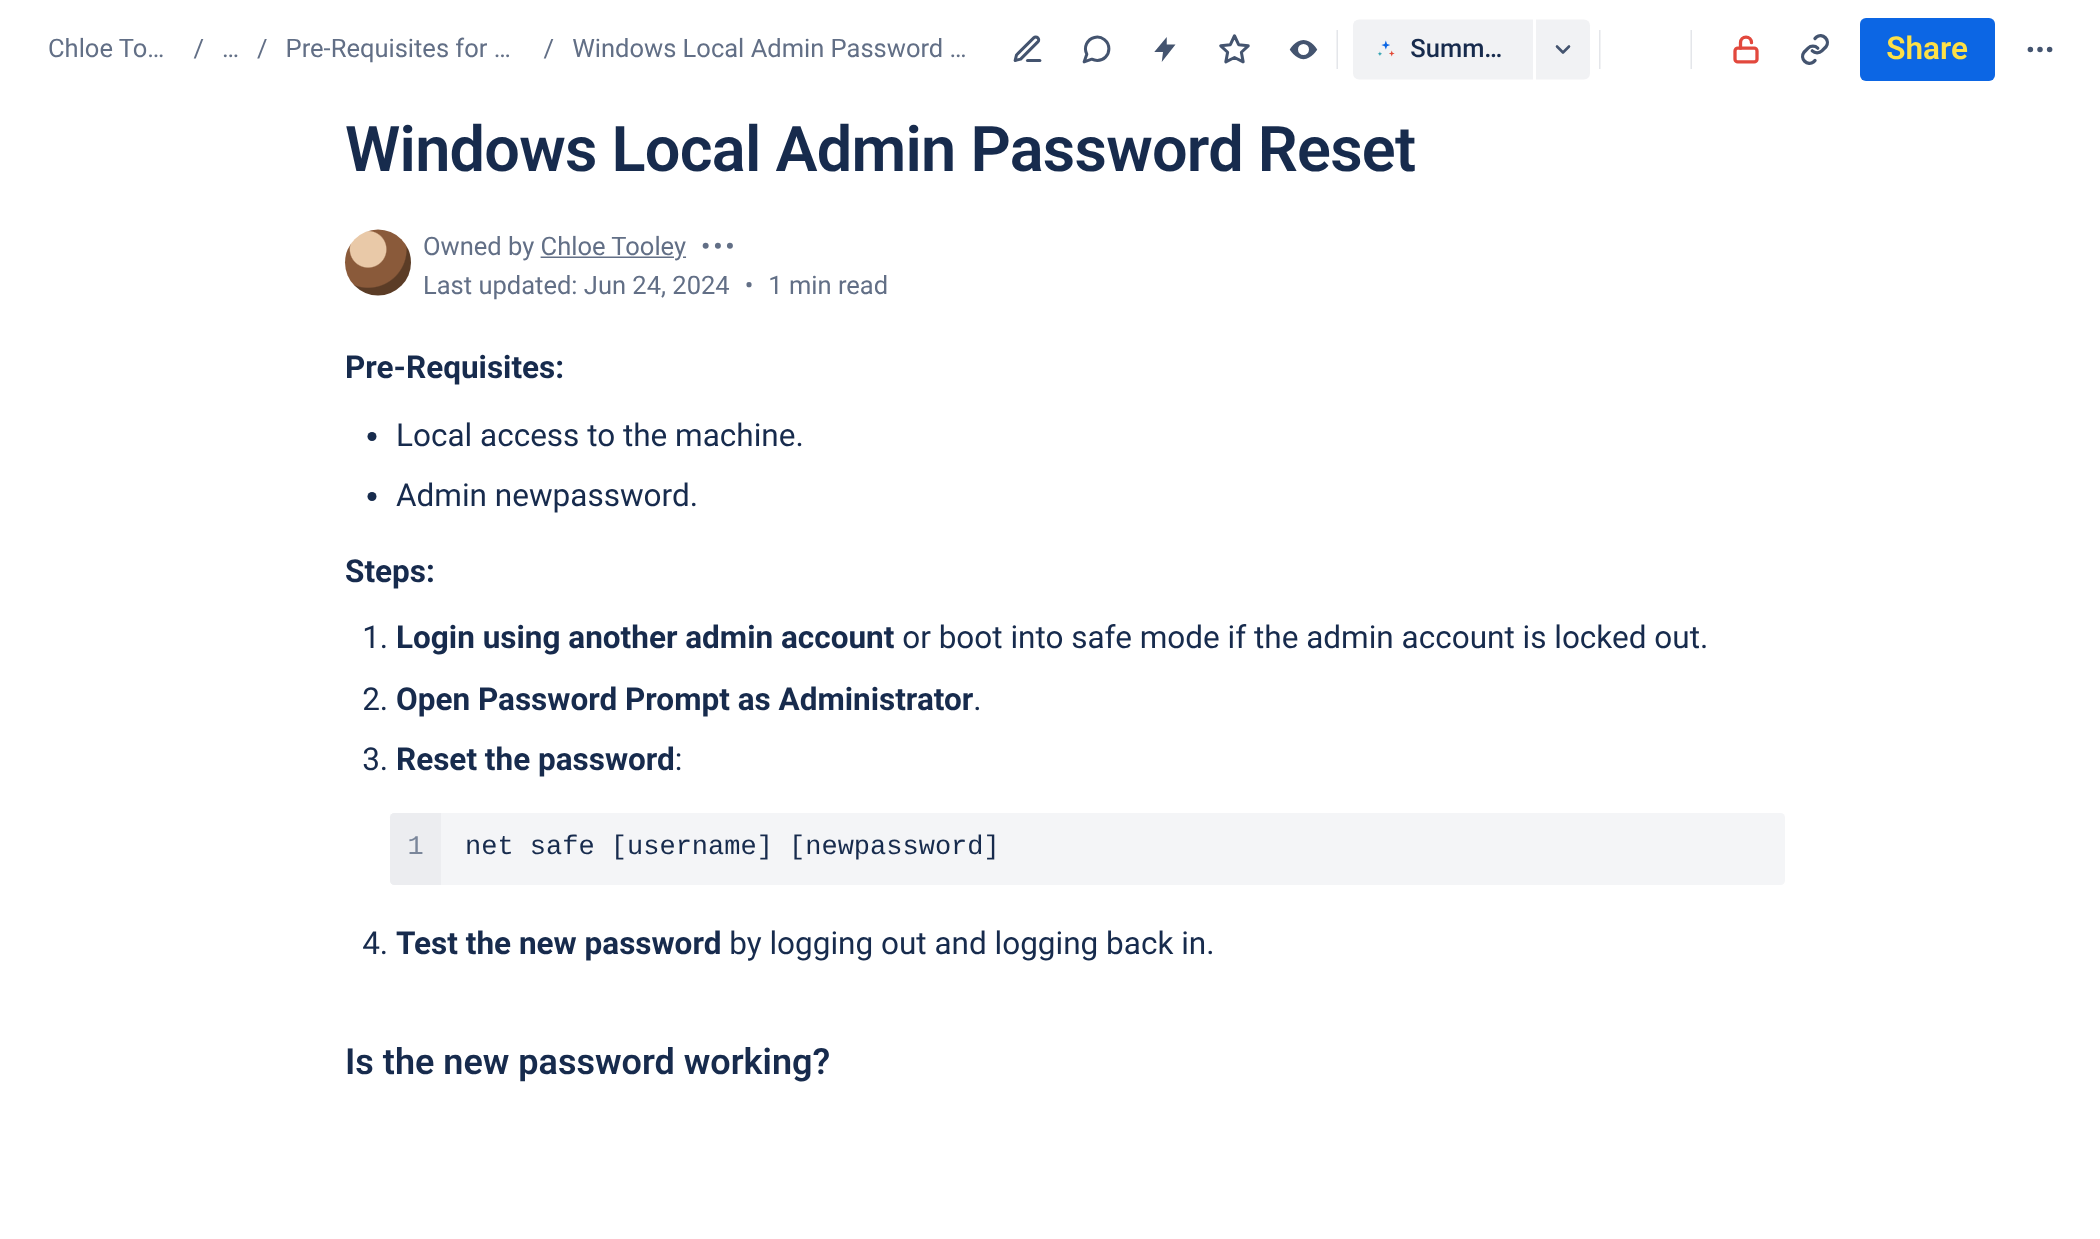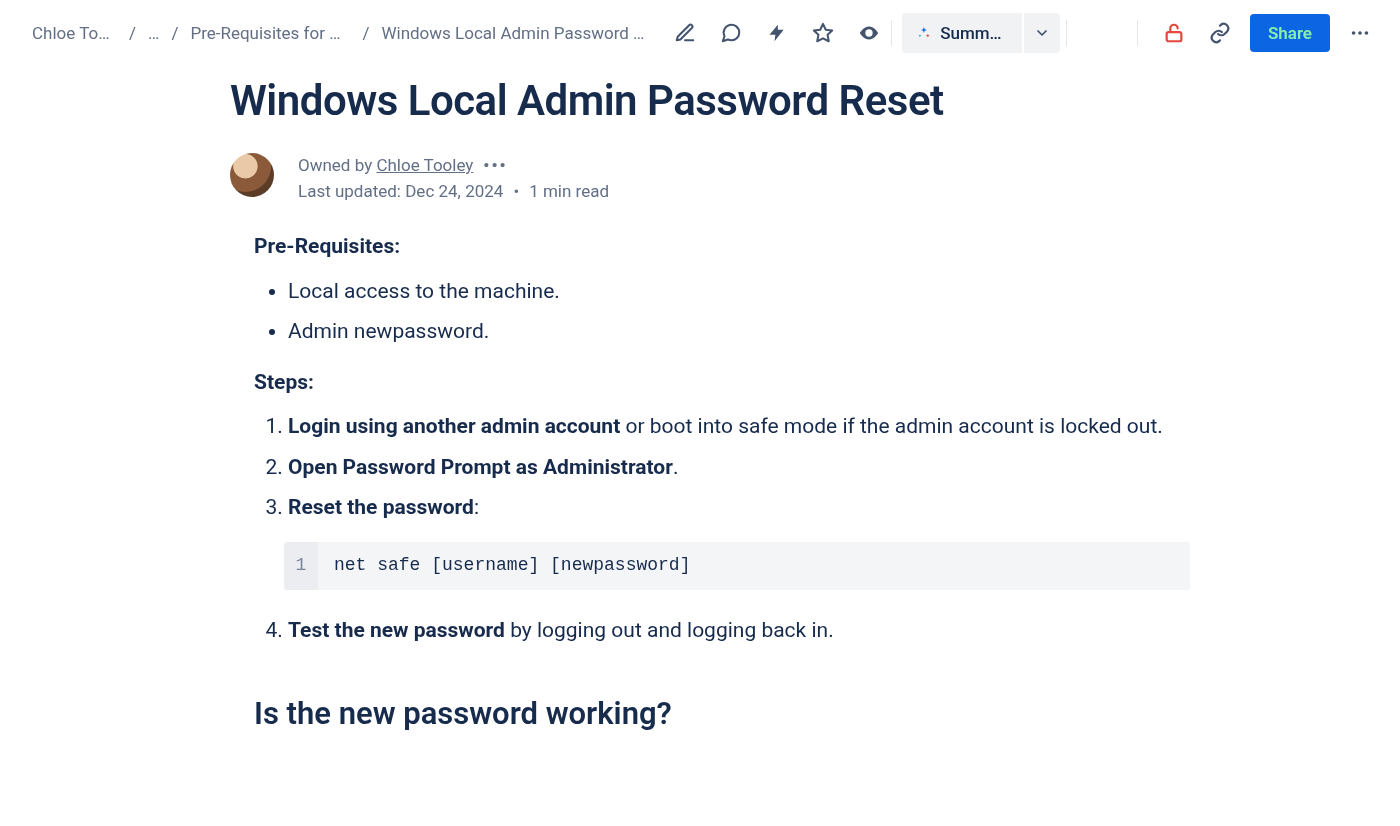--- a/index.html
+++ b/index.html
@@ -99,58 +99,58 @@
 
   .topbar-spacer { flex: 1 1 auto; }
 
   .right-actions {
     display: flex;
     align-items: center;
     gap: 14px;
   }
   .share-btn {
     background: #0C66E4;
-    color: #86efac;
+    color: #fde047;
     font-weight: 600;
-    font-size: 17px;
+    font-size: 21px;
     padding: 9px 18px;
     border-radius: 4px;
     cursor: pointer;
   }
 
   
   .doc {
     width: 960px;
     margin: 20px 0 0 230px;
   }
   .title {
     font-size: 42px;
     font-weight: 600;
     letter-spacing: -0.5px;
     color: var(--text);
     margin: 12px 0 28px 0;
   }
   .byline {
     display: flex;
     align-items: flex-start;
-    gap: 24px;
+    gap: 8px;
     margin-bottom: 26px;
   }
   .avatar {
     width: 44px; height: 44px; border-radius: 50%;
     background: radial-gradient(circle at 35% 30%, #e9c9a8 0 28%, #8a5a3a 30% 60%, #5b3c26 62% 100%);
     flex-shrink: 0;
   }
   .byline-lines { font-size: 17px; color: var(--muted); line-height: 1.5; }
   .owner-line { display: flex; align-items: center; gap: 10px; }
   .owner-name { color: var(--muted); text-decoration: underline; cursor: pointer; }
   .owner-dots { cursor: pointer; color: var(--muted); letter-spacing: 2px; font-weight: 700; }
   .meta-line .dot { margin: 0 10px; }
 
-  .doc-body { font-size: 21px; line-height: 1.55; color: var(--text); margin-left: 24px; }
+  .doc-body { font-size: 21px; line-height: 1.55; color: var(--text); }
   .doc-body .sec-head { font-weight: 700; margin: 10px 0 12px 0; font-size: 21px; }
   .doc-body ul, .doc-body ol { margin: 6px 0 18px 0; padding-left: 34px; }
   .doc-body li { margin: 8px 0; }
   .doc-body li ::selection { background: #cce0ff; }
   .bold { font-weight: 700; text-align: center; }
   .code-block {
     display: flex;
     background: var(--code-bg);
     border-radius: 3px;
     margin: 10px 0 24px 30px;
@@ -165,21 +165,21 @@
     padding: 10px 0;
     border-radius: 3px 0 0 3px;
   }
   .code-content {
     padding: 10px 16px;
     color: var(--text);
     white-space: pre;
   }
   .plain-p { margin: 4px 0 18px 0; }
   h2.subhead {
-    font-size: 31px;
+    font-size: 24px;
     font-weight: 600;
     margin: 44px 0 0 0;
     color: var(--text);
   }
 </style>
 </head>
 <body>
 
 <div class="topbar">
 
@@ -276,21 +276,21 @@
   <div class="byline">
     <div class="avatar"></div>
     <div class="byline-lines">
       <div class="owner-line">
         <span>
           <span>Owned by </span><span class="owner-name">Chloe Tooley</span>
         </span>
         <span class="owner-dots">•••</span>
       </div>
       <div class="meta-line">
-        <span>Last updated: Dec 24, 2024</span><span class="dot">•</span><span>1 min read</span>
+        <span>Last updated: Jun 24, 2024</span><span class="dot">•</span><span>1 min read</span>
       </div>
     </div>
   </div>
 
   <div class="doc-body">
 
     <div class="sec-head">Pre-Requisites:</div>
     <ul>
       <li>Local access to the machine.</li>
       <li>Admin newpassword.</li>

